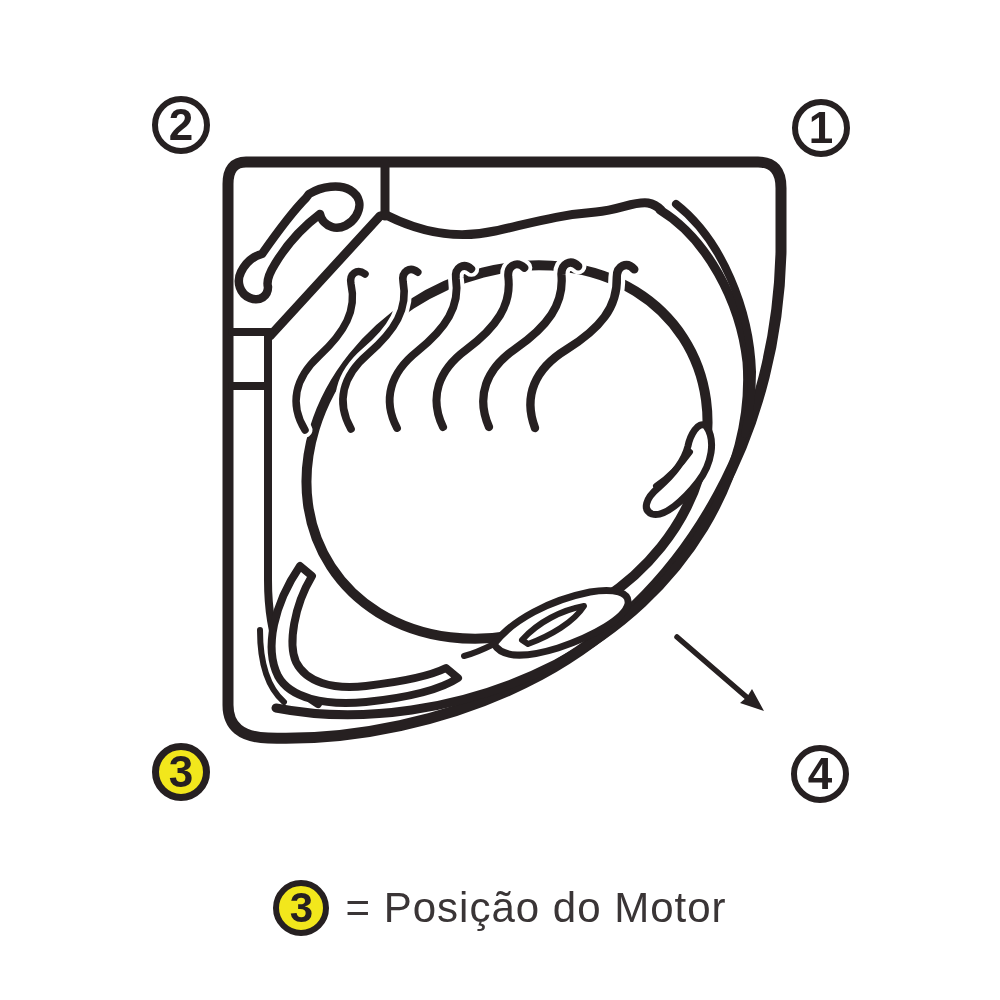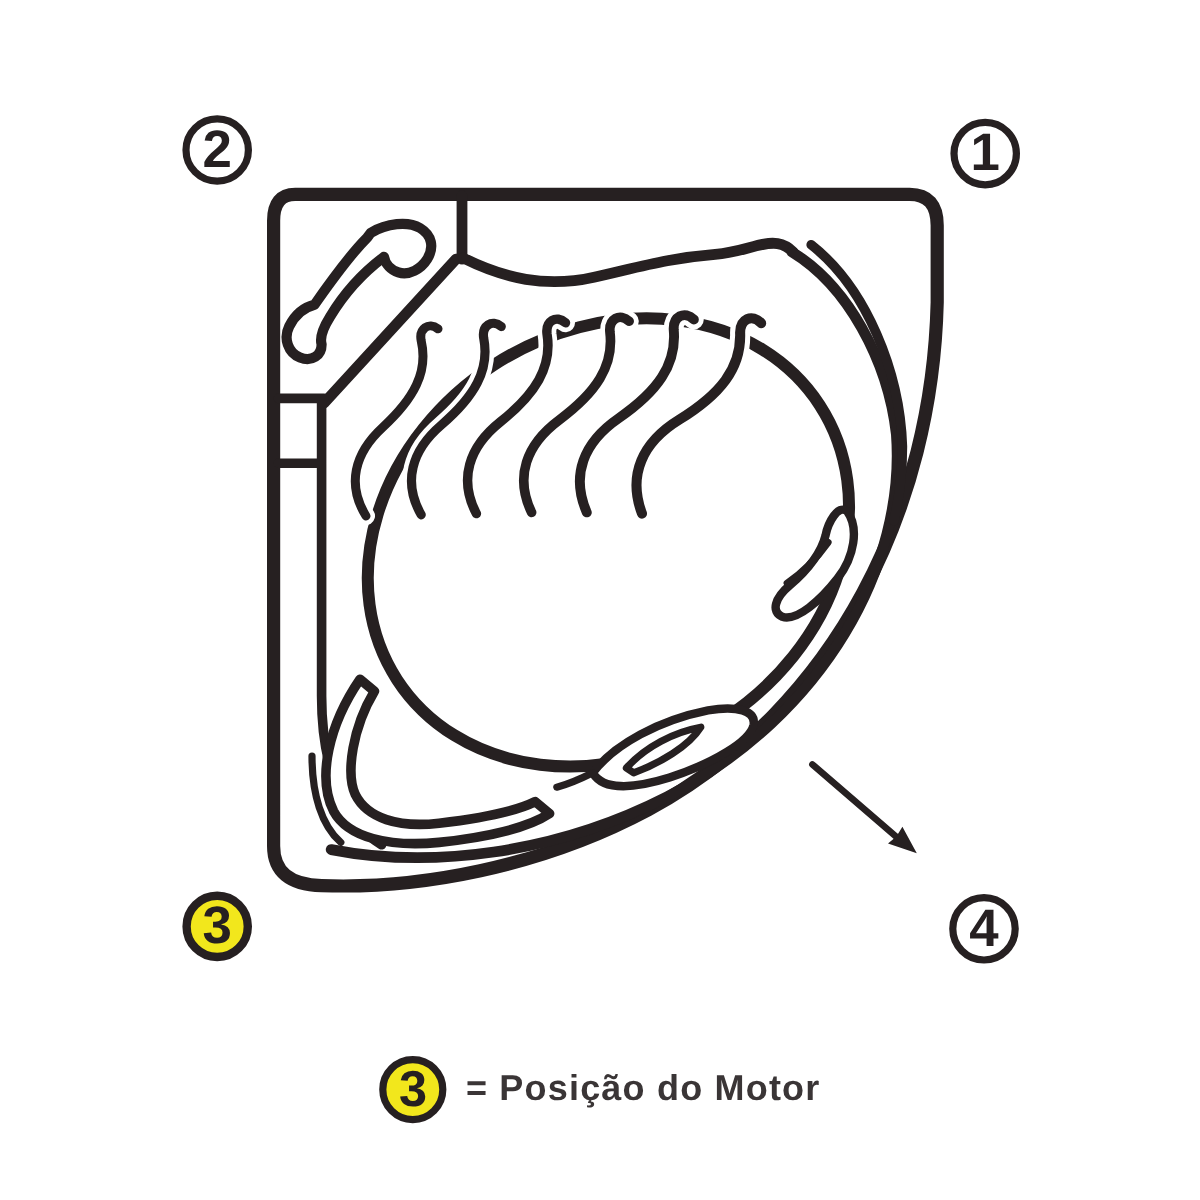--- a/index.html
+++ b/index.html
@@ -37,21 +37,21 @@
     position:absolute;left:0;right:0;top:878px;height:60px;
     display:flex;align-items:center;justify-content:center;gap:16px;
   }
   .legend .badge-inline{
     position:static;box-sizing:border-box;width:56px;height:56px;flex:0 0 auto;
     border:6px solid var(--line);border-radius:50%;background:var(--yellow);
     display:flex;align-items:center;justify-content:center;
     font-size:42px;font-weight:bold;color:var(--line);line-height:1;
   }
   .legend .legend-text{
-    font-size:30px;font-weight:bold;color:var(--text);letter-spacing:1px;
+    font-size:42px;font-weight:normal;color:var(--text);letter-spacing:1px;
     white-space:nowrap;
   }
 </style>
 </head>
 <body>
 
 <div class="stage">
 
   <svg class="tub-svg" width="1000" height="1000" viewBox="0 0 1000 1000" aria-hidden="true">
     <defs>

